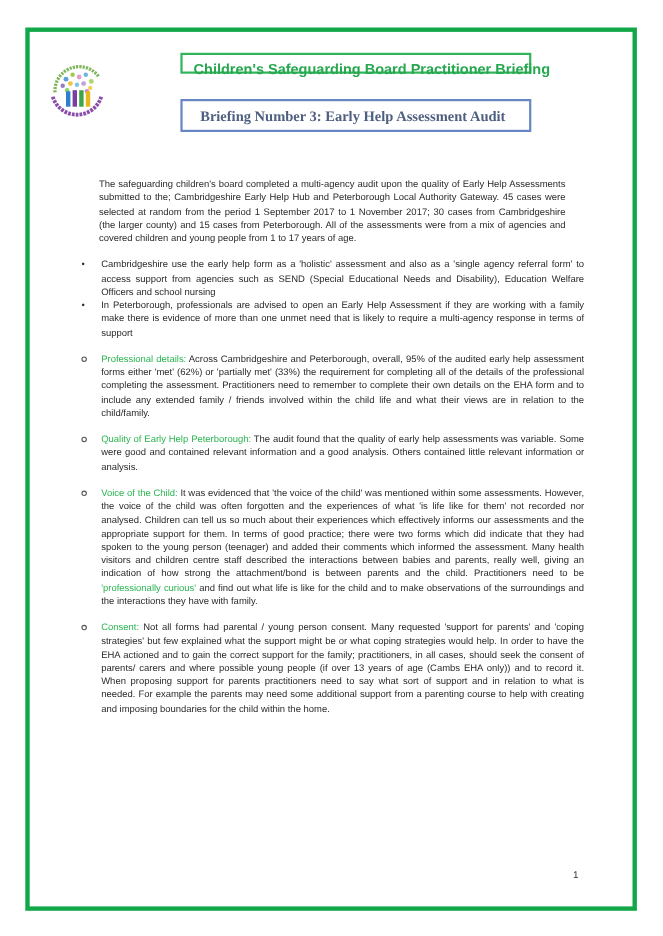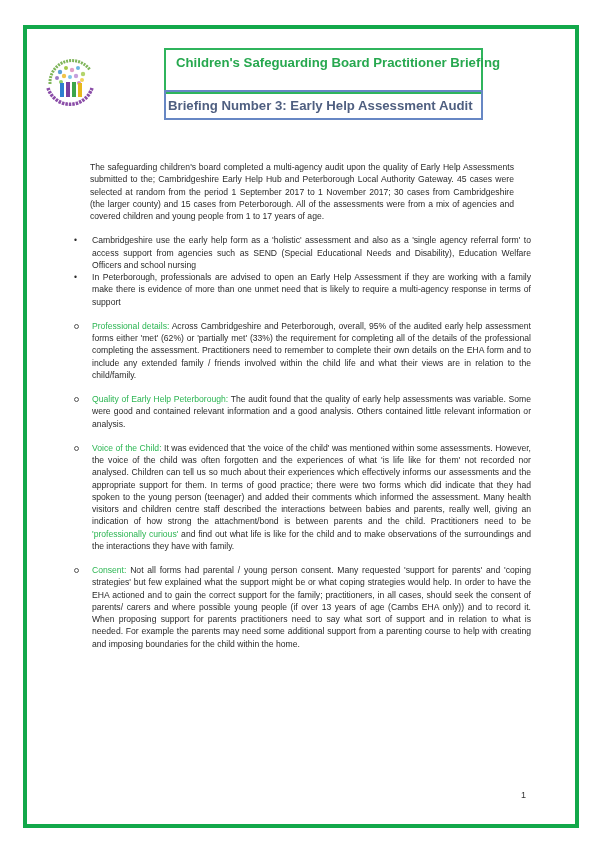--- a/index.html
+++ b/index.html
@@ -3,24 +3,24 @@
 <meta charset="utf-8">
 <style>
   html, body { margin: 0; padding: 0; background: #ffffff; }
   body { width: 603px; height: 851px; position: relative; overflow: hidden;
          font-family: "Liberation Sans", sans-serif; color: #2a2a2a; }
   .page-frame { position: absolute; left: 23px; top: 25px; width: 548px; height: 795px;
                 border: 4px solid #12a84a; box-sizing: content-box; }
   .logo { position: absolute; left: 40px; top: 48px; width: 60px; height: 66px; }
   .title-box { position: absolute; left: 164px; width: 319px; box-sizing: border-box;
                font-weight: bold; font-size: 13.2px; white-space: nowrap; }
-  .title-main { top: 48px; height: 46px; border: 2px solid #2fb45c; color: #27a84f;
+  .title-main { top: 48px; height: 19px; border: 2px solid #2fb45c; color: #27a84f;
                 padding: 5px 0 0 10px; }
   .title-sub { top: 90px; height: 30px; border: 2px solid #6787c4; color: #4f5f80;
-               padding: 6px 0 0 2px; }
+               padding: 6px 0 0 16px; font-family: Liberation Serif, serif; }
   .content { position: absolute; left: 73px; top: 144px; width: 458px;
              font-size: 8.6px; line-height: 12.25px; text-align: justify; }
   p { margin: 17px; }
   .para { margin-bottom: 12px; }
   ul.bullets { list-style: none; margin: 0 0 12px 0; padding: 0; }
   ul.bullets li { position: relative; padding-left: 19px; }
   ul.bullets li .dot { position: absolute; left: 1px; top: 0; }
   .heading { font-weight: bold; margin-bottom: 12px; }
   .find-item { position: relative; padding-left: 19px; margin-bottom: 12px; }
   .find-item .ring { position: absolute; left: 1px; top: 4px; width: 3px; height: 3px;

